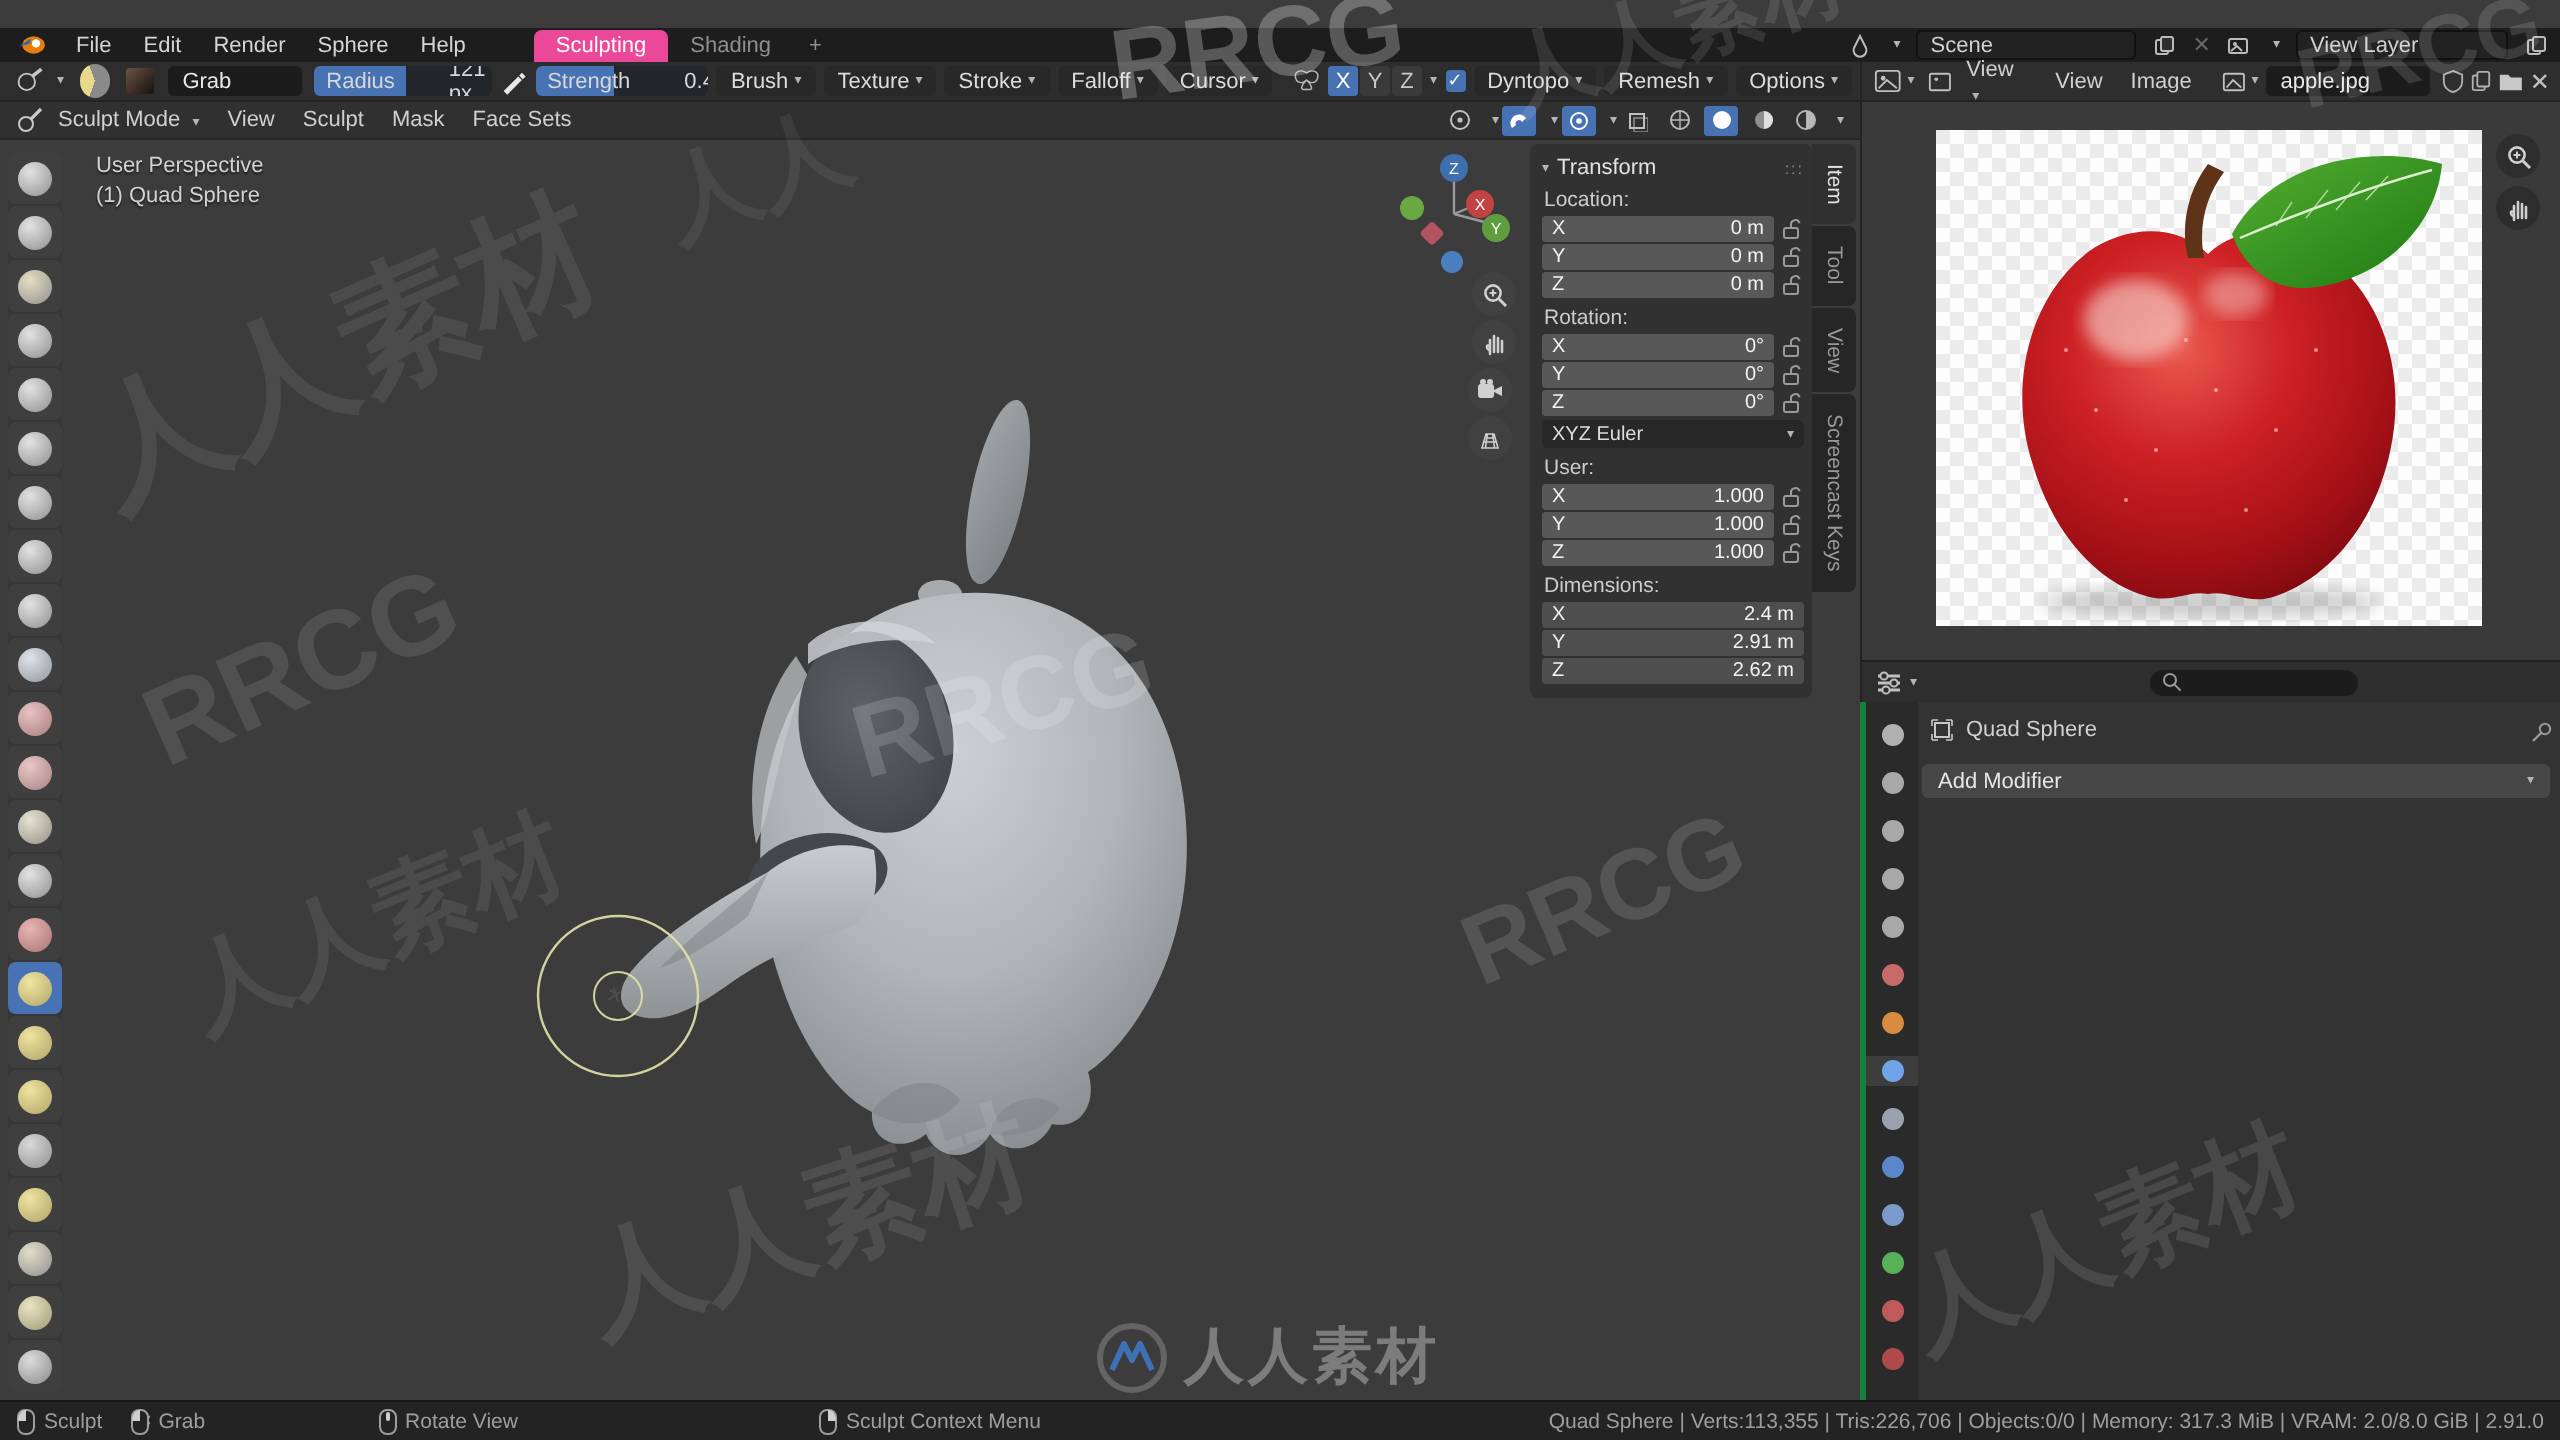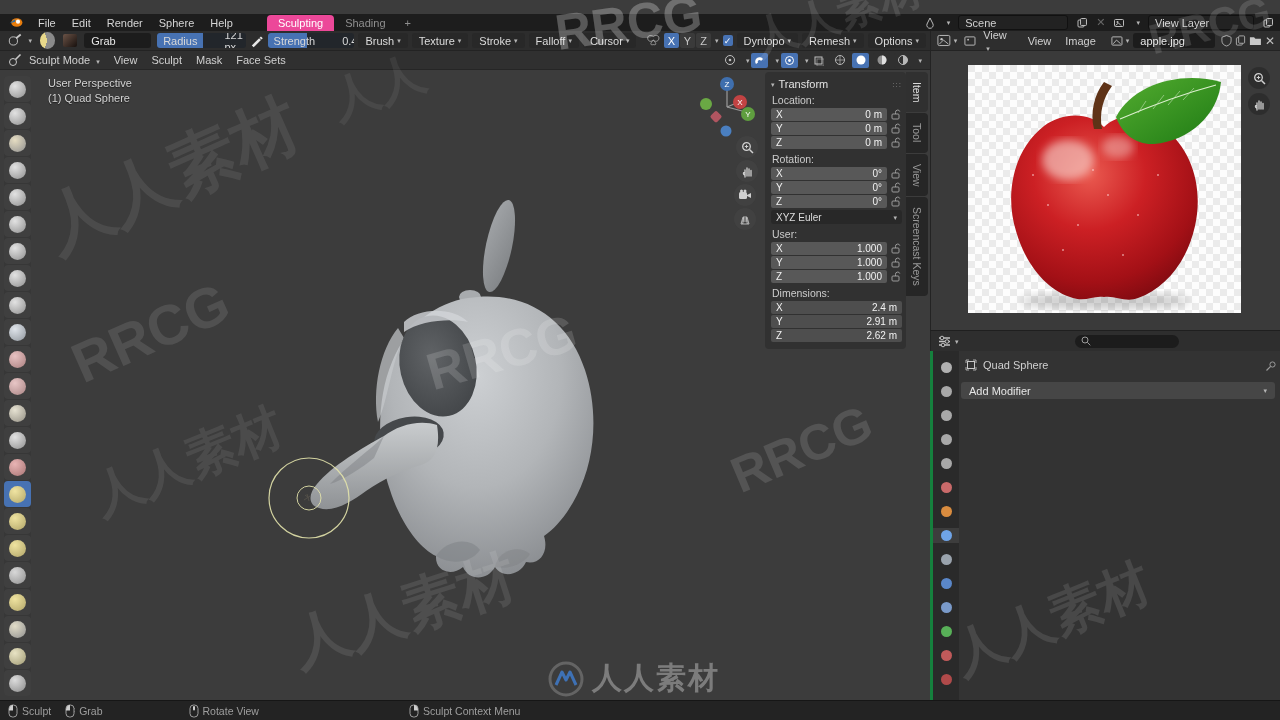--- a/index.html
+++ b/index.html
@@ -870,20 +870,21 @@
         </svg>
       <span>Rotate View</span>
       </span>
     <span class="hint" style="margin-left:150px;">
       <svg width="10" height="14" viewBox="0 0 10 14">
         <rect x="1" y="1" width="8" height="12" rx="3.5" fill="none" stroke="#9e9e9e"></rect>
           <path d="M9 6.5 C9 2.5 7 1 5 1 V6.5 Z" fill="#cfcfcf"></path>
         </svg>
       <span>Sculpt Context Menu</span>
       </span>
+    <span class="stats">Quad Sphere | Verts:113,355 | Tris:226,706 | Objects:0/0 | Memory: 317.3 MiB | VRAM: 2.0/8.0 GiB | 2.91.0</span>
   </div>
 
   <div>
 
       <span class="wm" style="left: 555px; top: -6px; font-size: 50px; opacity: 0.26; transform: rotate(-8deg);">RRCG</span>
 
       <span class="wm" style="left: 750px; top: -16px; font-size: 44px; opacity: 0.1; transform: rotate(-18deg);">人人素材</span>
 
       <span class="wm" style="left: 36px; top: 130px; font-size: 68px; opacity: 0.08; transform: rotate(-24deg);">人人素材</span>
 

